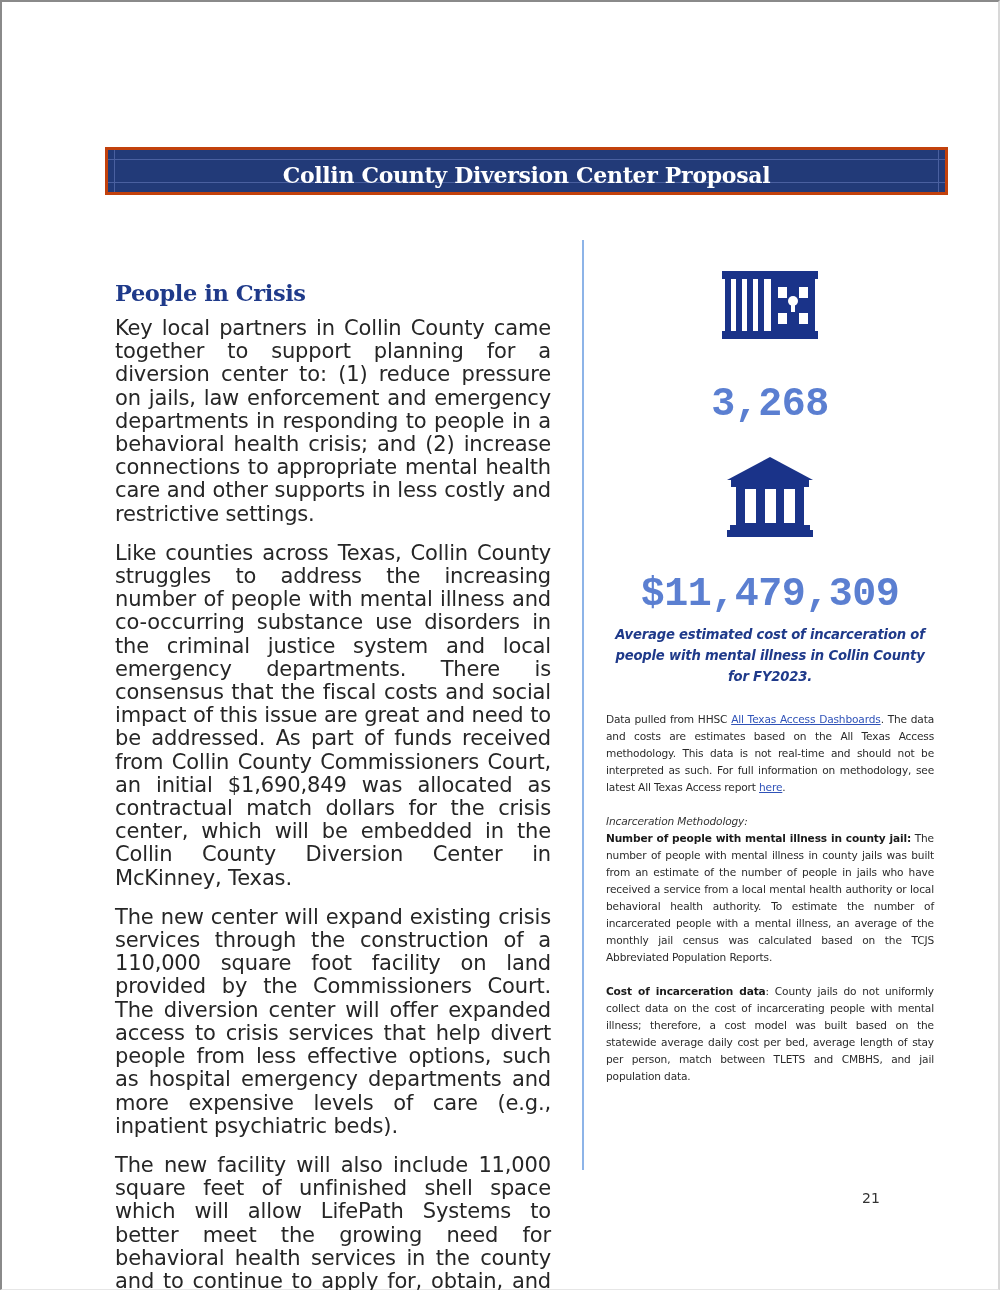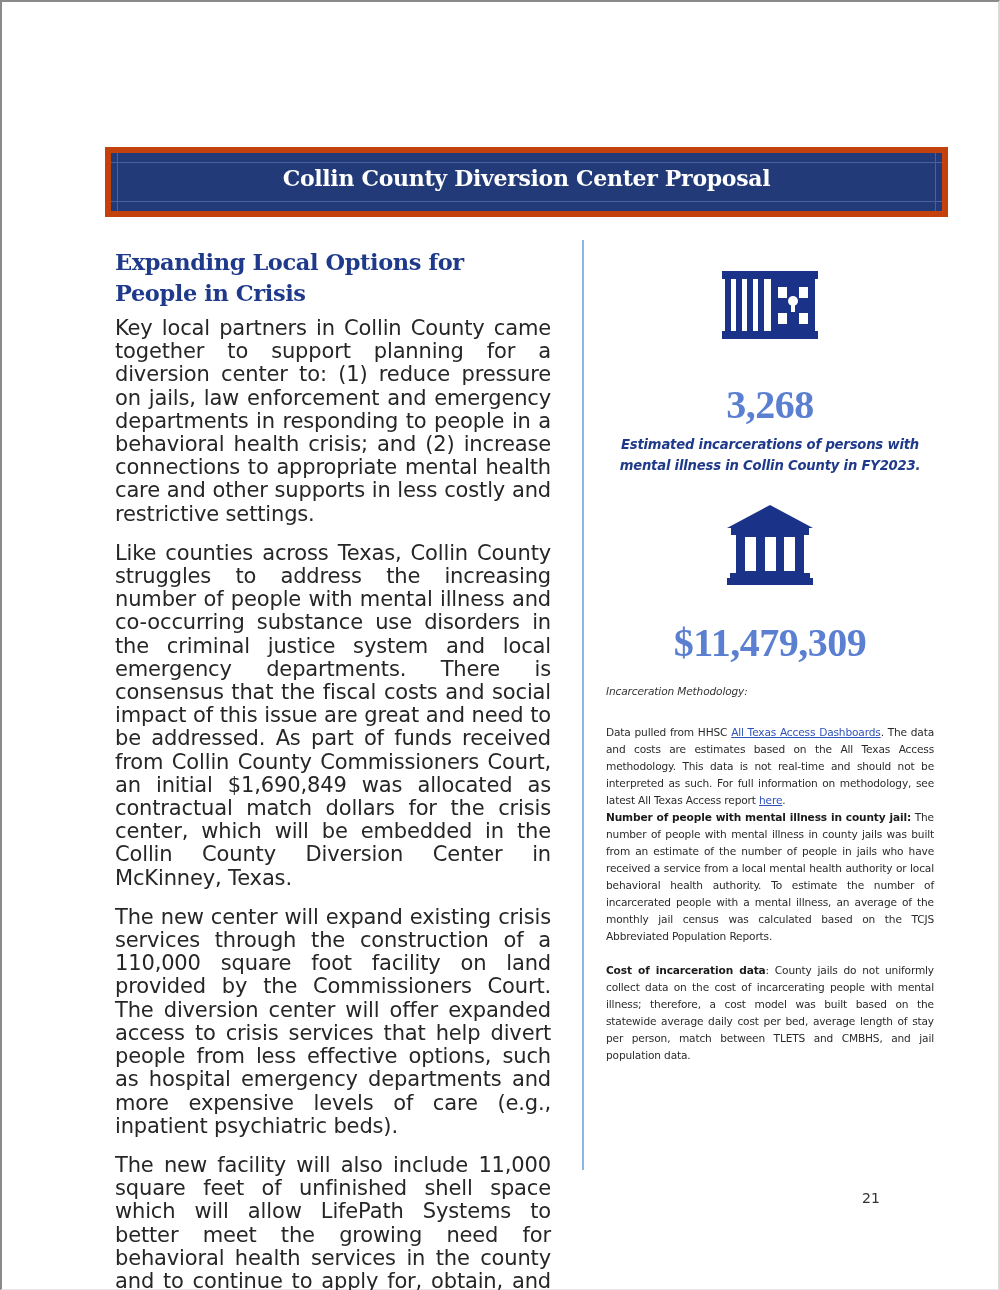--- a/index.html
+++ b/index.html
@@ -8,24 +8,24 @@
     background: #ffffff;
     font-family: "DejaVu Sans", sans-serif;
   }
   .page-frame {
     position: absolute; left: 0; top: 0; width: 1000px; height: 1290px;
     box-sizing: border-box;
     border-top: 2px solid #8a8a8a; border-left: 2px solid #8a8a8a;
     border-right: 2px solid #d8d8d8; border-bottom: 1px solid #e6e6e6;
   }
   .banner {
-    position: absolute; left: 105px; top: 147px; width: 843px; height: 70px;
+    position: absolute; left: 105px; top: 147px; width: 843px; height: 48px;
     background: #223a78;
     box-sizing: border-box;
-    border: 6px solid #c2410c;
+    border: 3px solid #c2410c;
   }
   .banner .rule-top, .banner .rule-bot {
     position: absolute; left: 0; right: 0; height: 1px; background: #4a60a0;
   }
   .banner .rule-top { top: 9px; }
   .banner .rule-bot { bottom: 9px; }
   .banner .rule-l, .banner .rule-r {
     position: absolute; top: 0; bottom: 0; width: 1px; background: #4a60a0;
   }
   .banner .rule-l { left: 6px; }
@@ -46,21 +46,21 @@
   }
   .body-para + .body-para { margin-top: 16px; }
   .divider {
     position: absolute; left: 582px; top: 240px; width: 2px; height: 930px;
     background: #8db4e8;
   }
   .right-col { position: absolute; left: 606px; top: 270px; width: 328px; }
   .stat-block { text-align: center; }
   .stat-icon { display: block; margin: 0 auto; }
   .stat-value {
-    color: #5b7fd1; font-family: Liberation Serif, serif; font-weight: bold;
+    color: #5b7fd1; font-family: Liberation Mono, monospace; font-weight: bold;
     letter-spacing: -0.5px;
   }
   .stat-caption {
     color: #1f3a8a; font-family: "DejaVu Sans", sans-serif; font-weight: bold;
     font-style: italic; font-size: 13.2px; line-height: 21px; letter-spacing: -0.2px;
   }
   .note {
     color: #2a2a2a; font-family: "DejaVu Sans", sans-serif; font-size: 10.6px;
     line-height: 17px; text-align: justify; letter-spacing: -0.15px; margin: 0;
   }
@@ -80,21 +80,21 @@
 <div class="banner">
   <div class="rule-top"></div>
   <div class="rule-bot"></div>
   <div class="rule-l"></div>
   <div class="rule-r"></div>
   <div class="banner-title">Collin County Diversion Center Proposal</div>
 </div>
 
 <div class="left-col">
   <h2 class="section-heading">
-    <span>Expanding Local Options for</span><br>
+    <br>
     <span>People in Crisis</span>
   </h2>
   <p class="body-para">Key local partners in Collin County came together to support planning for a diversion center to: (1) reduce pressure on jails, law enforcement and emergency departments in responding to people in a behavioral health crisis; and (2) increase connections to appropriate mental health care and other supports in less costly and restrictive settings.</p>
   <p class="body-para">Like counties across Texas, Collin County struggles to address the increasing number of people with mental illness and co-occurring substance use disorders in the criminal justice system and local emergency departments. There is consensus that the fiscal costs and social impact of this issue are great and need to be addressed. As part of funds received from Collin County Commissioners Court, an initial $1,690,849 was allocated as contractual match dollars for the crisis center, which will be embedded in the Collin County Diversion Center in McKinney, Texas.</p>
   <p class="body-para">The new center will expand existing crisis services through the construction of a 110,000 square foot facility on land provided by the Commissioners Court. The diversion center will offer expanded access to crisis services that help divert people from less effective options, such as hospital emergency departments and more expensive levels of care (e.g., inpatient psychiatric beds).</p>
   <p class="body-para">The new facility will also include 11,000 square feet of unfinished shell space which will allow LifePath Systems to better meet the growing need for behavioral health services in the county and to continue to apply for, obtain, and quickly roll out new programs as state, federal, and grant funding becomes available.</p>
 </div>
 
 <div class="divider"></div>
 
@@ -110,46 +110,47 @@
       <rect x="37" y="9" width="6" height="52" fill="#1a3389"></rect>
       <rect x="50" y="9" width="44" height="52" fill="#1a3389"></rect>
       <rect x="57" y="17" width="9" height="11" fill="#ffffff"></rect>
       <rect x="78" y="17" width="9" height="11" fill="#ffffff"></rect>
       <rect x="57" y="43" width="9" height="11" fill="#ffffff"></rect>
       <rect x="78" y="43" width="9" height="11" fill="#ffffff"></rect>
       <circle cx="72" cy="31" r="5" fill="#ffffff"></circle>
       <rect x="70" y="31" width="4" height="11" fill="#ffffff"></rect>
     </svg>
     <div class="stat-value" style="font-size:40px; margin-top:42px; line-height:46px;">3,268</div>
-    <div class="stat-caption" style="margin-top:6px;">
-      <span>Estimated incarcerations of persons with</span><br>
-      <span>mental illness in Collin County in FY2023.</span>
-    </div>
   </div>
 
   <div class="stat-block" style="margin-top:28px;">
     <svg class="stat-icon" width="88" height="82" viewBox="0 0 88 82">
       <polygon points="44,1 87,24 1,24" fill="#1a3389"></polygon>
       <rect x="5" y="24" width="78" height="7" fill="#1a3389"></rect>
       <rect x="10" y="31" width="68" height="38" fill="#1a3389"></rect>
       <rect x="19" y="33" width="11" height="34" fill="#ffffff"></rect>
       <rect x="39" y="33" width="11" height="34" fill="#ffffff"></rect>
       <rect x="58" y="33" width="11" height="34" fill="#ffffff"></rect>
       <rect x="4" y="69" width="80" height="5" fill="#1a3389"></rect>
       <rect x="1" y="74" width="86" height="7" fill="#1a3389"></rect>
     </svg>
     <div class="stat-value" style="font-size:40px; margin-top:34px; line-height:46px;">$11,479,309</div>
+    <div class="stat-caption" style="margin-top:6px;">
+      <span>Average estimated cost of incarceration of</span><br>
+      <span>people with mental illness in Collin County</span><br>
+      <span>for FY2023.</span>
+    </div>
   </div>
+
+  <p class="note" style="margin-top:24px;">
+    <span>Data pulled from HHSC </span><a>All Texas Access Dashboards</a><span>. The data and costs are estimates based on the All Texas Access methodology. This data is not real-time and should not be interpreted as such. For full information on methodology, see latest All Texas Access report </span><a>here</a><span>.</span>
+  </p>
 
   <p class="note" style="margin-top:17px;">
     <span class="note-label">Incarceration Methodology:</span>
-  </p>
-
-  <p class="note" style="margin-top:24px;">
-    <span>Data pulled from HHSC </span><a>All Texas Access Dashboards</a><span>. The data and costs are estimates based on the All Texas Access methodology. This data is not real-time and should not be interpreted as such. For full information on methodology, see latest All Texas Access report </span><a>here</a><span>.</span>
   </p>
   <p class="note">
     <b>Number of people with mental illness in county jail:</b><span> The number of people with mental illness in county jails was built from an estimate of the number of people in jails who have received a service from a local mental health authority or local behavioral health authority. To estimate the number of incarcerated people with a mental illness, an average of the monthly jail census was calculated based on the TCJS Abbreviated Population Reports.</span>
   </p>
 
   <p class="note" style="margin-top:17px;">
     <b>Cost of incarceration data</b><span>: County jails do not uniformly collect data on the cost of incarcerating people with mental illness; therefore, a cost model was built based on the statewide average daily cost per bed, average length of stay per person, match between TLETS and CMBHS, and jail population data.</span>
   </p>
 </div>
 

